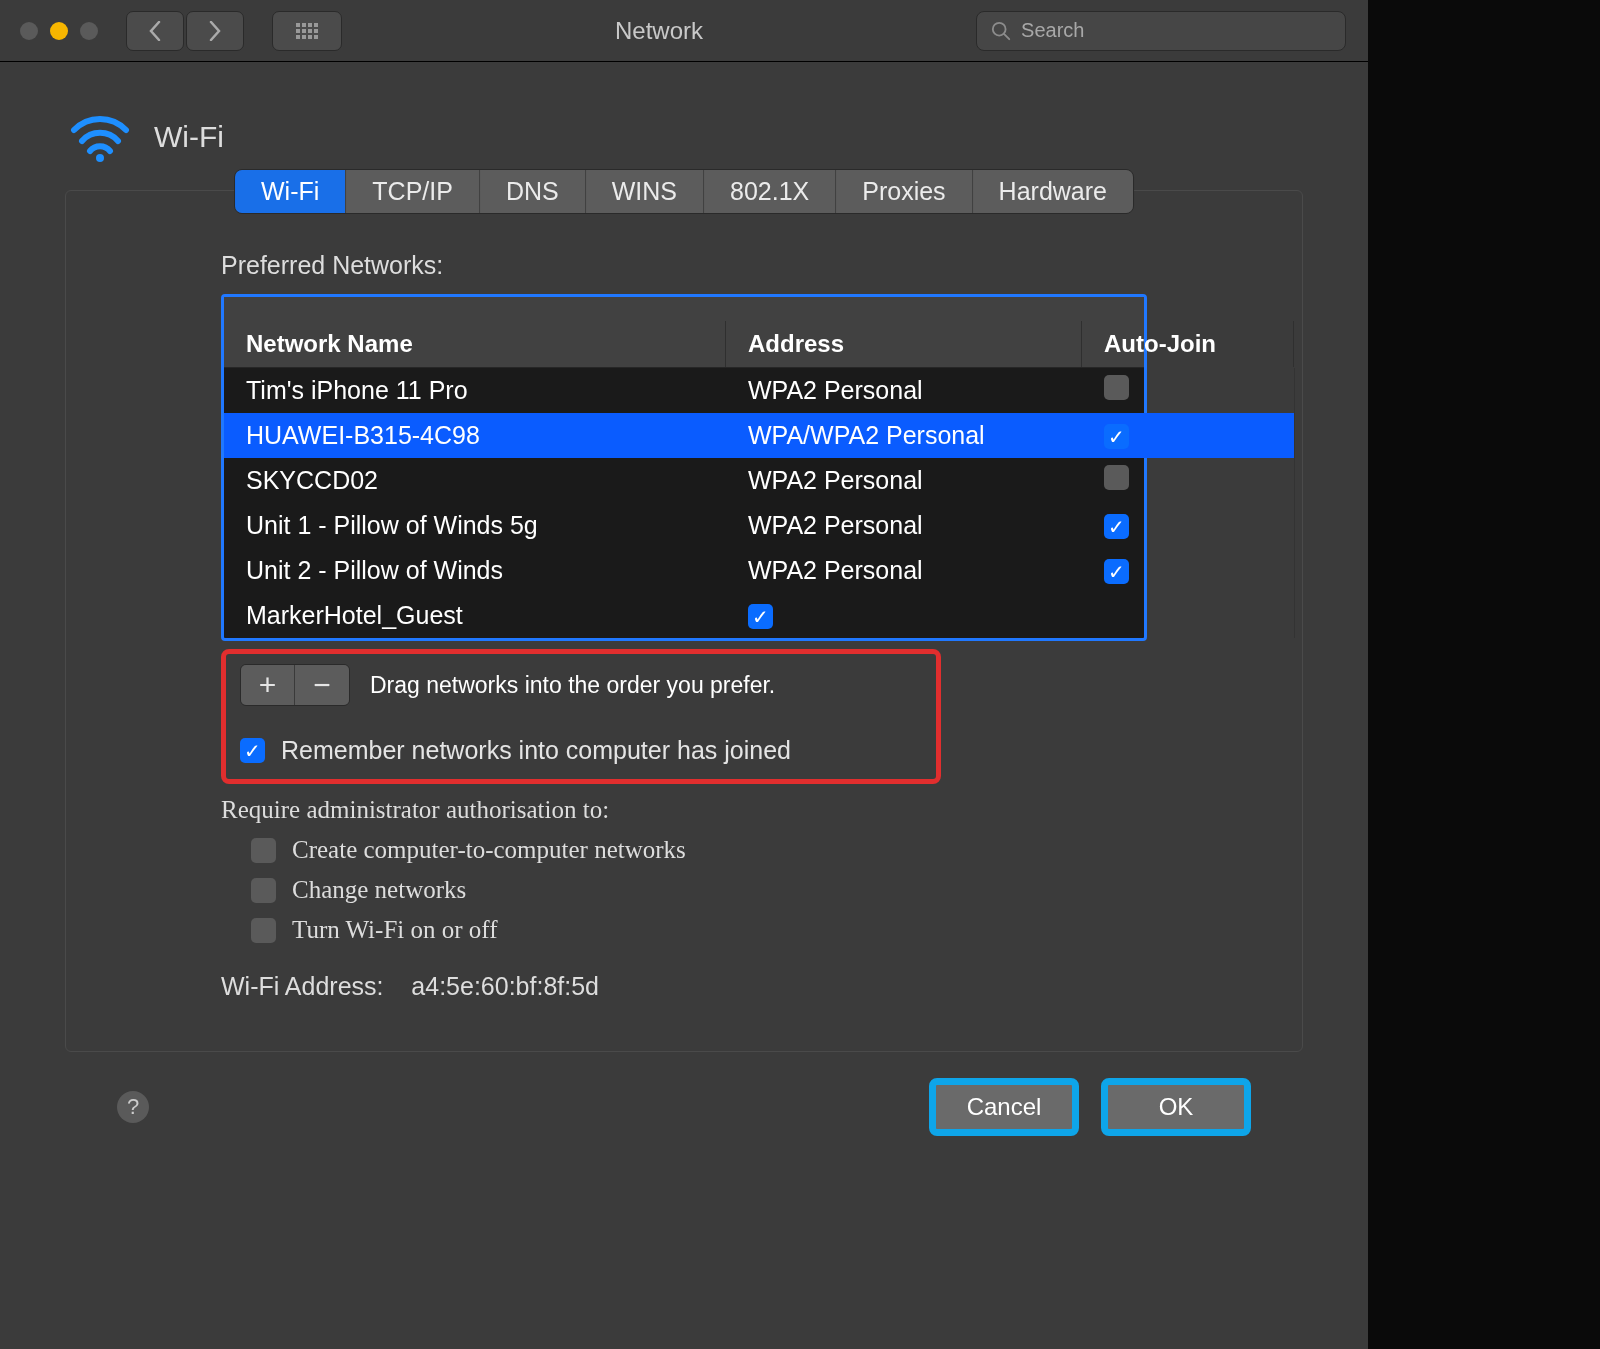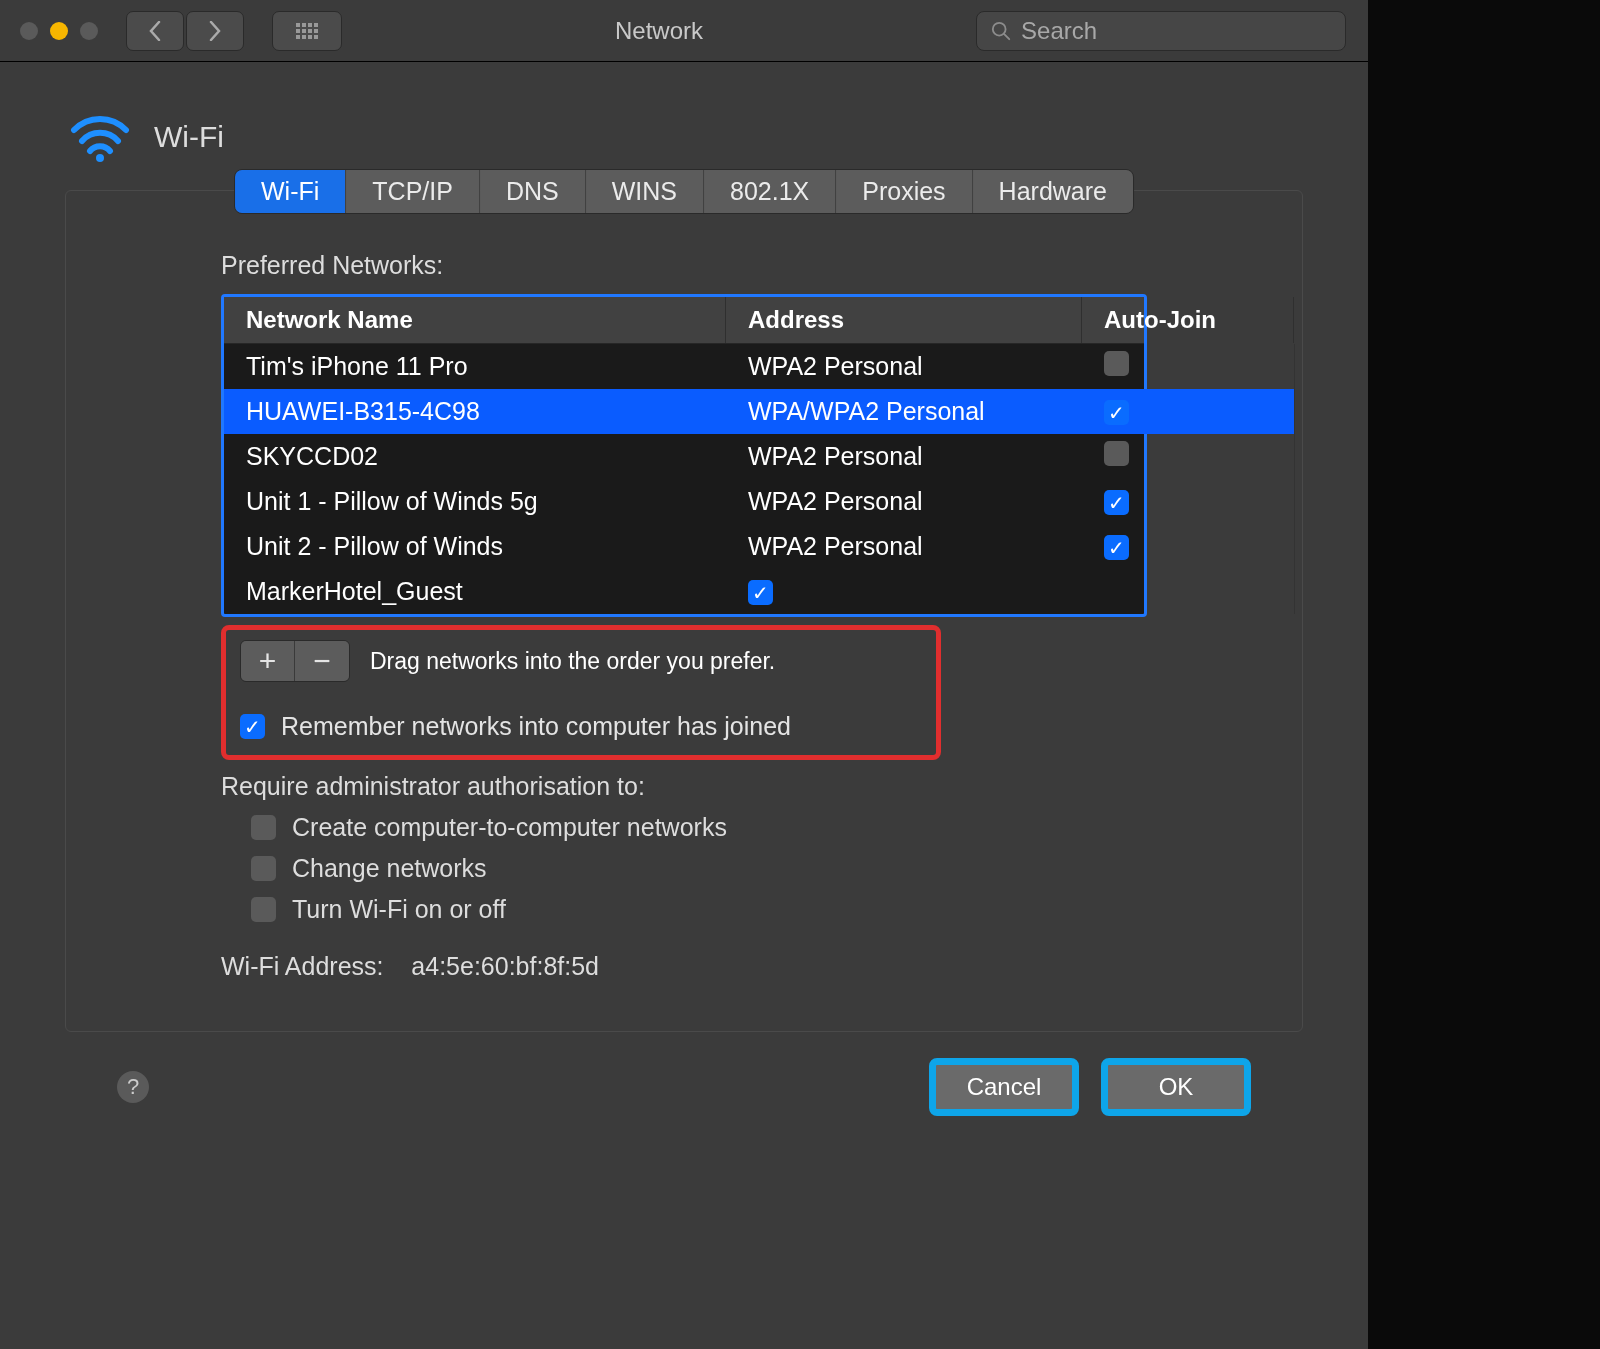--- a/index.html
+++ b/index.html
@@ -13,42 +13,42 @@
   .yellow { background: #f7b600; }
   .green { background: #5a5a5a; }
   .tb-group { display: flex; margin-left: 28px; gap: 2px; }
   .tb-btn { width: 58px; height: 40px; background: #4b4b4b; border: 1px solid #2a2a2a; border-radius: 7px; display:flex; align-items:center; justify-content:center; color:#aaa; font-size:20px; }
   .tb-btn.grid { width: 70px; }
   .grid-icon { width:22px; height:16px; display:grid; grid-template-columns:repeat(4,4px); grid-template-rows:repeat(3,4px); gap:2px; }
   .grid-icon span { background:#999; width:4px; height:4px; }
   .title { flex: 1; text-align: center; font-size: 24px; color: #c9c9c9; font-weight: 400; }
   .search { width: 370px; height: 40px; background: #464646; border: 1px solid #2a2a2a; border-radius: 8px; margin-right: 22px; display:flex; align-items:center; padding: 0 14px; color:#a8a8a8; }
   .search svg { margin-right: 10px; opacity:.7; }
-  .search input { background: transparent; border: none; outline: none; color: #ccc; font-size: 24px; width: 100%; }
+  .search input { background: transparent; border: none; outline: none; color: #ccc; font-size: 20px; width: 100%; }
   .search input::placeholder { color: #a8a8a8; }
 
   .body { flex: 1; background: #3b3b3b; padding-top: 50px; }
   .hdr-row { display:flex; align-items:center; padding-left: 70px; margin-bottom: 28px; }
   .wifi-arc { width:60px; height:50px; margin-right: 24px; display:flex; align-items:flex-end; justify-content:center;}
   .panel-title { font-size: 30px; color:#ddd; }
 
   .content-wrap { padding: 0 65px; }
   .outline-box { border: 1px solid #4a4a4a; border-radius: 6px; padding: 60px 155px 50px 155px; position: relative; }
 
   .tabbar { display:flex; position: absolute; top: -22px; left: 50%; transform: translateX(-50%); border-radius: 8px; overflow: hidden; border:1px solid #2a2a2a;}
   .tab { padding: 7px 26px; background: #5c5c5c; color:#ebebeb; font-size: 25px; border-right:1px solid #414141; cursor:pointer; white-space: nowrap; }
   .tab:last-child { border-right:none; }
   .tab.active { background: #196fe8; color:#fff; }
 
   .label { font-size: 25px; color:#ddd; margin-bottom: 14px; }
 
   .table-outer { border: 3px solid #2078ff; border-radius: 4px; background:#1a1a1a; }
   .table-head { display:flex; background:#414141; color:#fff; font-size: 24px; font-weight:600; border-bottom:1px solid #262626; }
   .th, .td { padding: 9px 22px; }
-  .th { border-right: 1px solid #2f2f2f; }
+  .th { border-right: 1px solid #2f2f2f; margin-top: 24px; }
   .th:last-child { border-right:none; }
   .col-name { flex: 0 0 502px; width:502px;}
   .col-sec  { flex: 0 0 356px; width:356px;}
   .col-auto { flex: 0 0 212px; width:212px;}
   .col-scroll { flex: 1; }
   .table-body-wrap { display:flex; }
   .table-body { flex: 1; }
   .row { display:flex; font-size: 25px; color:#fff; border-bottom:1px solid rgba(0,0,0,0); height:45px; align-items:center;}
   .row .td { padding: 6px 22px; white-space:nowrap; overflow:hidden;}
   .row.selected { background:#0a5cff; }
@@ -62,21 +62,21 @@
   .highlight-box { border: 5px solid #e12e2e; border-radius: 8px; padding: 10px 14px 14px 14px; margin-top: 8px; width: 720px; }
   .pm-row { display:flex; align-items:center;}
   .pm-group { display:flex; border:1px solid #2a2a2a; border-radius:6px; overflow:hidden; }
   .pm-btn { width:54px; height:40px; background:#5c5c5c; color:#e5e5e5; display:flex; align-items:center; justify-content:center; font-size:30px; border-right:1px solid #3a3a3a; cursor:pointer;}
   .pm-btn:last-child{ border-right:none;}
   .drag-hint { margin-left: 20px; font-size: 23px; color:#ffffff;}
   .remember-row { display:flex; align-items:center; margin-top:30px;}
   .remember-row .chk { margin-right:16px; }
   .remember-row .txt { font-size:25px; color:#e4e4e4;}
 
-  .authz { margin-top: 4px; }
+  .authz { margin-top: 4px; font-family: Liberation Serif, serif; }
   .authz .line { display:flex; align-items:center; font-size:25px; color:#ddd; margin-top: 12px;}
   .authz .chk.off { margin-right:16px; }
   .authz .indented { margin-left: 30px;}
 
   .wifi-addr { margin-top: 28px; font-size:25px; color:#ddd;}
 
   .footer { display:flex; align-items:center; padding: 26px 52px 0 52px;}
   .help { width:32px; height:32px; border-radius:50%; background:#5a5a5a; color:#ccc; display:flex; align-items:center; justify-content:center; font-size:22px; cursor:pointer;}
   .spacer { flex:1;}
   .btn { min-width:150px; padding: 8px 30px; background:#6a6a6a; border:7px solid #0ea5e9; border-radius:8px; font-size:24px; color:#fff; text-align:center; cursor:pointer; margin-left:22px;}

